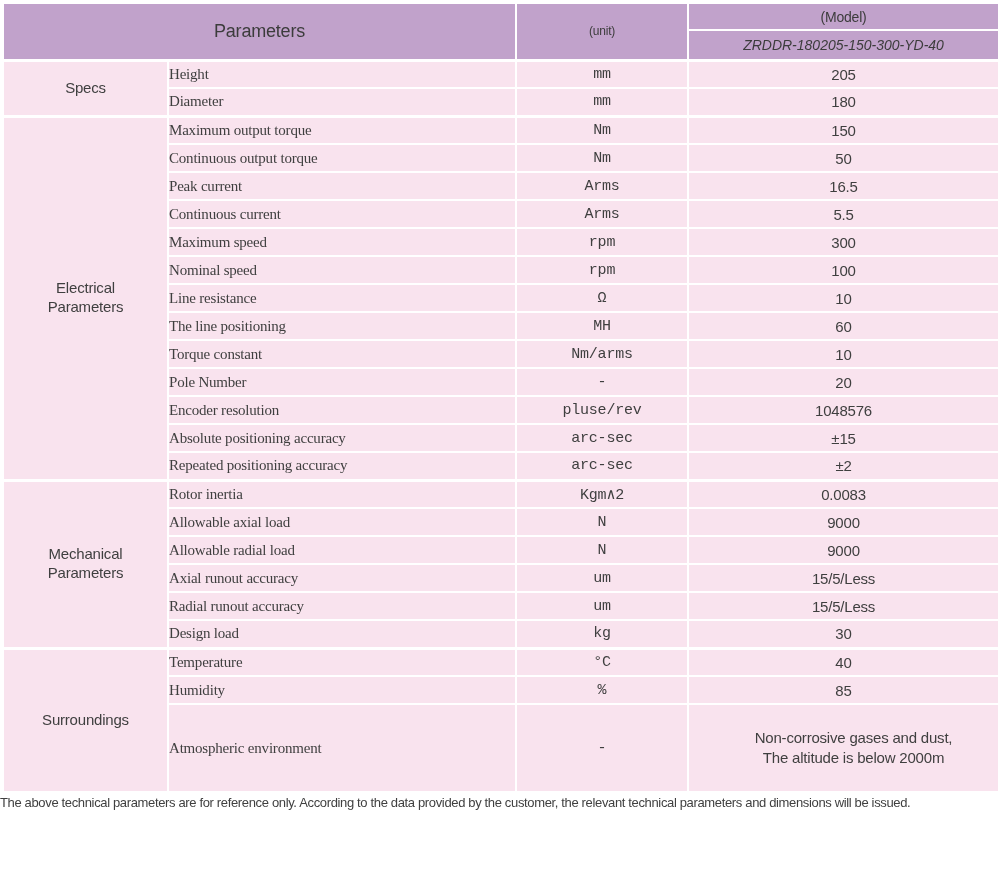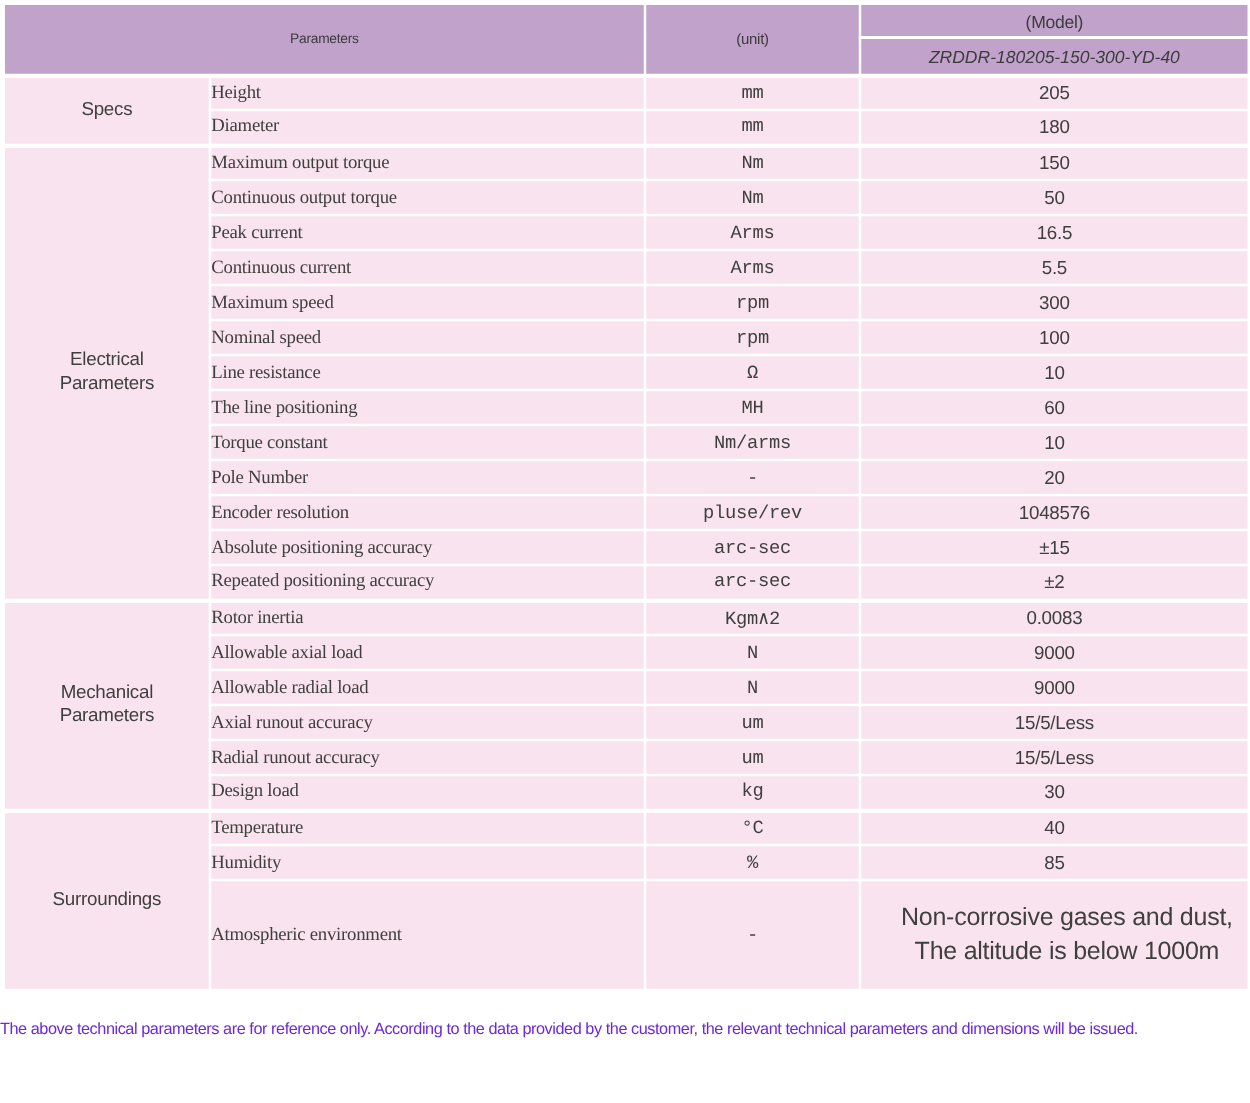--- a/index.html
+++ b/index.html
@@ -20,45 +20,45 @@
     letter-spacing: -0.2px;
   }
   table.spec td, table.spec th {
     border: 2px solid #ffffff;
     font-weight: normal;
     padding: 0;
     overflow: hidden;
   }
   
   thead th { background: #c1a2cb; color: #3c3c3c; }
-  th.params-head { font-size: 11px; }
+  th.params-head { font-size: 18px; }
   th.unit-head { font-size: 12px; }
   th.model-head { font-size: 14px; }
   th.model-sub { font-size: 14px; letter-spacing: 0; font-style: italic; }
   tr.head-1 { height: 27px; }
   tr.head-2 { height: 30px; }
 
   
   tbody td { background: #f9e3ee; font-size: 15px; }
   tbody tr { height: 28px; }
   tbody tr.tall { height: 88px; }
   tr.sec-start td { border-top: 3px solid #ffffff; }
 
   td.group-cell { text-align: center; }
   td.group-cell .group-inner { margin: 0 auto; max-width: 104px; line-height: 1.25; }
   td.param-cell { text-align: left; padding-left: 27px; font-family: Liberation Serif, serif; }
   td.unit-cell { text-align: center; font-family: Liberation Mono, monospace; }
   td.value-cell { text-align: center; }
-  td.value-cell .vline { line-height: 1.35; font-size: 20px; padding-left: 20px; }
+  td.value-cell .vline { line-height: 1.35; font-size: 15px; padding-left: 20px; }
 
   .footnote {
-    margin-top: 22px;
+    margin-top: 2px;
     font-size: 13px;
     letter-spacing: -0.35px;
-    color: #6d28d9;
+    color: #404040;
     white-space: nowrap;
     width: 1000px;
     overflow: hidden;
   }
 </style>
 </head>
 <body>
 
 <div class="page">
   <table class="spec">
@@ -208,20 +208,20 @@
       <tr>
         <td class="param-cell">Humidity</td>
         <td class="unit-cell">%</td>
         <td class="value-cell">85</td>
       </tr>
       <tr class="tall">
         <td class="param-cell">Atmospheric environment</td>
         <td class="unit-cell">-</td>
         <td class="value-cell">
           <div class="vline">Non-corrosive gases and dust,</div>
-          <div class="vline">The altitude is below 1000m</div>
+          <div class="vline">The altitude is below 2000m</div>
         </td>
       </tr>
     </tbody>
   </table>
 
   <div class="footnote">The above technical parameters are for reference only. According to the data provided by the customer, the relevant technical parameters and dimensions will be issued.</div>
 </div>
 
 </body></html>

